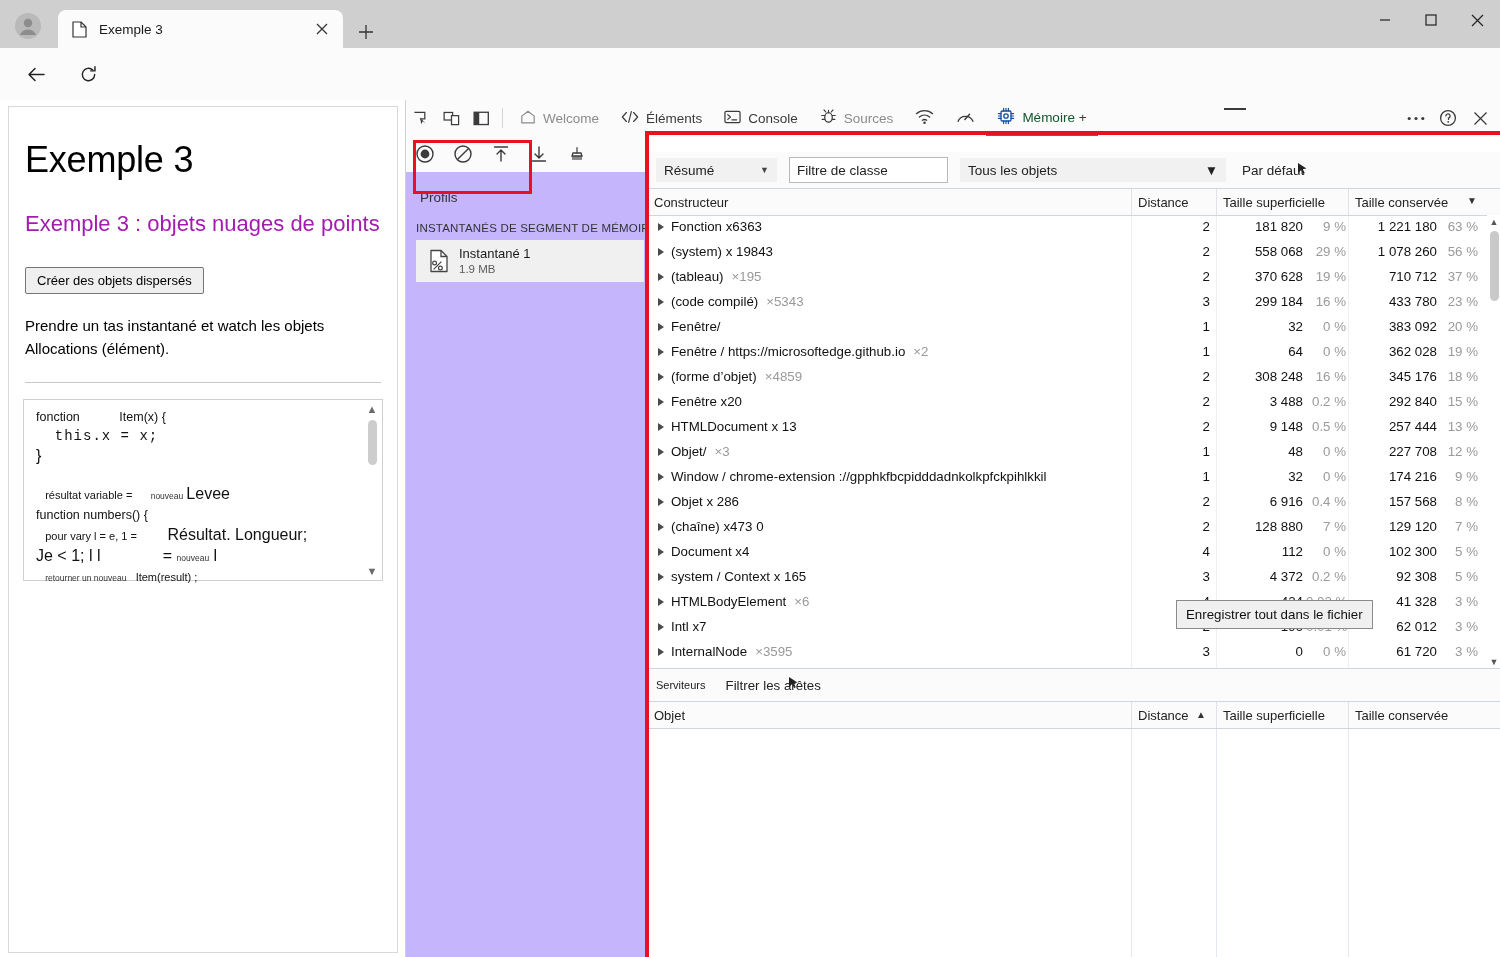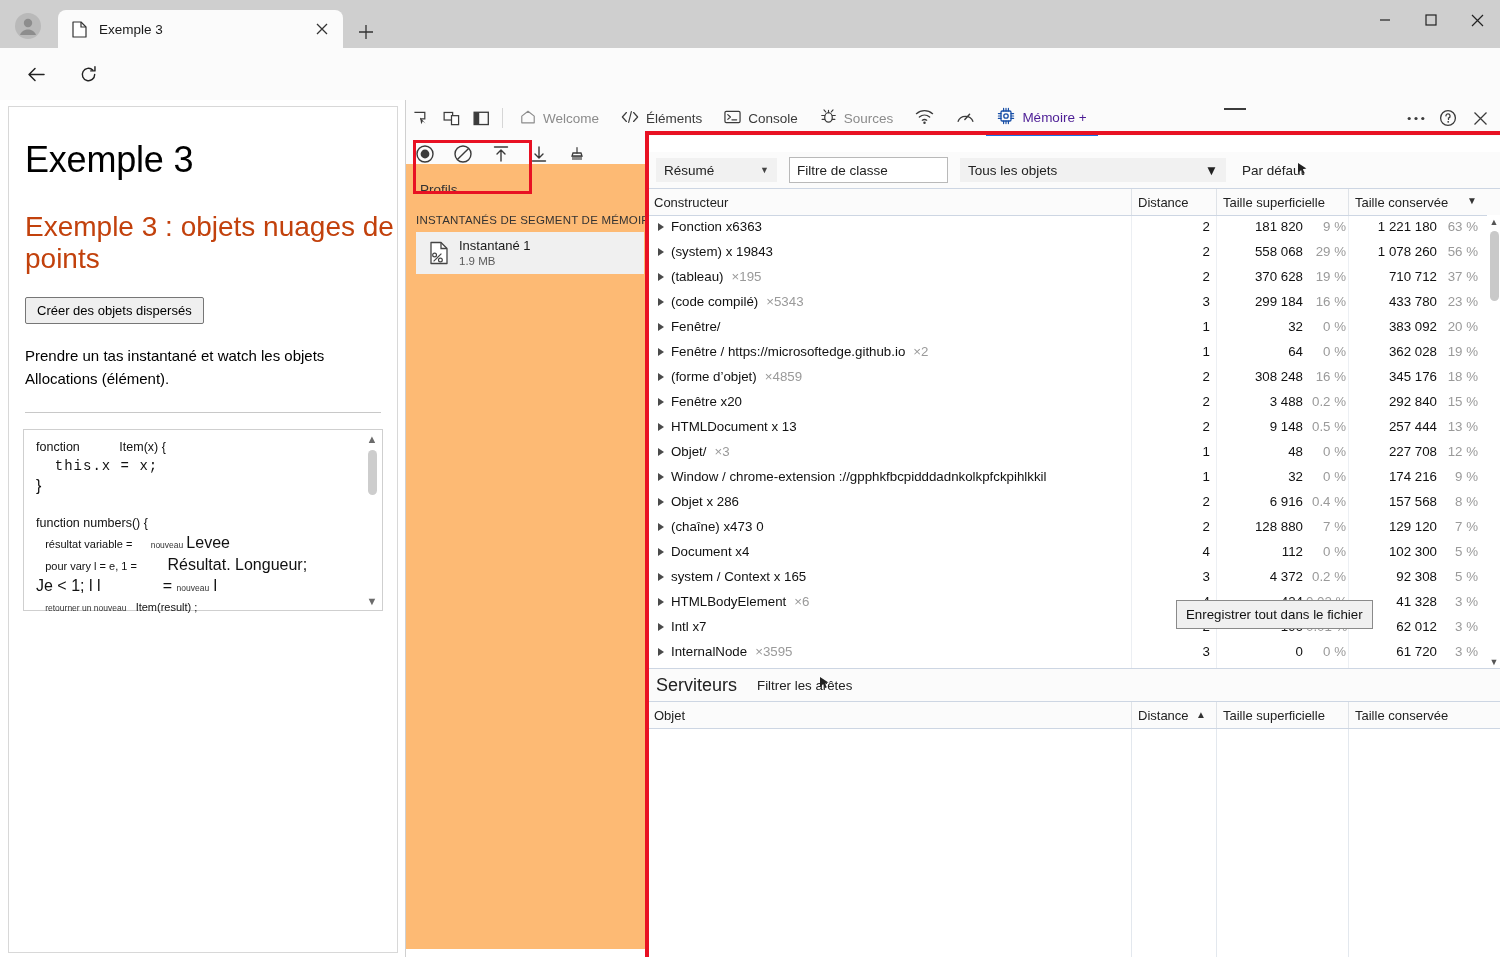--- a/index.html
+++ b/index.html
@@ -24,21 +24,21 @@
   .omnibox .url{font-size:15px;color:#8a8a8a;white-space:nowrap;overflow:hidden;letter-spacing:.1px;}
   .omnibox .url b{color:#1a1a1a;font-weight:400;}
   .ann{position:absolute;right:106px;top:60px;display:flex;align-items:center;gap:7px;}
   .ann-text{font-size:16px;color:#1a1a1a;}
   .tb-more{position:absolute;right:18px;top:58px;width:30px;height:30px;display:flex;align-items:center;justify-content:center;}
 
   
   .viewport{position:absolute;left:0;top:100px;width:405px;height:857px;background:#fff;}
   .page{position:absolute;left:8px;top:6px;width:388px;height:845px;border:1px solid #d8d8d8;background:#fff;overflow:hidden;}
   .page h1{margin:32px 0 0 16px;font-size:36px;font-weight:400;color:#000;letter-spacing:-.2px;}
-  .page h2{margin:30px 0 4px 16px;font-size:28px;font-weight:400;color:#c2410c;}
+  .page h2{margin:30px 0 12px 16px;font-size:22px;font-weight:400;color:#a21caf;}
   .page .demo-btn{margin:18px 0 0 16px;padding:5px 11px;font-size:13px;background:#efefef;border:1px solid #767676;border-radius:2px;color:#000;font-family:"Liberation Sans",sans-serif;}
   .page p{margin:20px 16px 0 16px;font-size:15px;line-height:23px;color:#000;}
   .page hr{margin:22px 16px 0 16px;border:0;border-top:1px solid #c8c8c8;}
   .codebox{position:relative;margin:16px 14px 0 14px;height:180px;border:1px solid #cfcfcf;background:#fff;}
   .code{position:absolute;left:12px;top:8px;right:26px;font-family:"Liberation Sans",sans-serif;font-size:12.5px;color:#111;line-height:19px;filter:blur(.25px);}
   .code .ln{white-space:pre;}
   .code .mono{font-family:"Liberation Mono",monospace;font-size:14px;letter-spacing:1px;}
   .code .big{font-size:16px;}
   .code .tiny{font-size:8.5px;color:#333;}
   .code .sm{font-size:11px;}
@@ -47,28 +47,28 @@
   .codescroll .thumb{width:9px;height:45px;background:#cdcdcd;border-radius:5px;margin:4px 0;}
   .codescroll .spacer{flex:1;}
 
   
   .devtools{position:absolute;left:405px;top:100px;width:1095px;height:857px;background:#fff;border-left:1px solid #d0d0d0;}
   .dt-tabbar{position:absolute;left:0;top:0;width:1095px;height:36px;background:#fbfbfb;border-bottom:1px solid #e4e4e4;display:flex;align-items:center;}
   .dt-icbtn{width:30px;height:30px;display:flex;align-items:center;justify-content:center;}
   .dt-sep{width:1px;height:20px;background:#d6d6d6;margin:0 6px;}
   .dt-tab{height:36px;display:flex;align-items:center;gap:7px;padding:0 11px;font-size:13.5px;color:#3b3b3b;white-space:nowrap;}
   .dt-tab.dim{color:#8b8b8b;}
-  .dt-tab.active{color:#4c1d95;border-bottom:2px solid #1a73e8;font-weight:400;}
+  .dt-tab.active{color:#14532d;border-bottom:2px solid #1a73e8;font-weight:400;}
   .dt-right{position:absolute;right:6px;top:0;height:36px;display:flex;align-items:center;gap:2px;}
   .dt-minimize{position:absolute;left:818px;top:8px;width:22px;height:2px;background:#3b3b3b;}
 
   .dt-toolbar2{position:absolute;left:0;top:36px;width:1095px;height:36px;background:#fbfbfb;display:flex;align-items:center;gap:0;}
   .dt-toolbar2 .tool{width:38px;height:36px;display:flex;align-items:center;justify-content:center;}
 
-  .profiles{position:absolute;left:0;top:64px;width:240px;height:785px;background:#fdba74;border-right:6px solid #15803d;}
+  .profiles{position:absolute;left:0;top:72px;width:240px;height:785px;background:#c4b5fd;border-right:6px solid #15803d;}
   .profiles-title{position:absolute;left:14px;top:18px;font-size:13.5px;color:#333;}
   .profiles-group{position:absolute;left:10px;top:50px;font-size:11.5px;color:#333;letter-spacing:.2px;white-space:nowrap;}
   .snapshot{position:absolute;left:10px;top:68px;width:228px;height:42px;background:#f0f0f0;display:flex;align-items:center;gap:9px;}
   .snap-meta{display:flex;flex-direction:column;}
   .snap-name{font-size:13px;color:#1a1a1a;line-height:16px;}
   .snap-size{font-size:11.5px;color:#5a5a5a;line-height:15px;}
   .snap-hl{position:absolute;left:413px;top:140px;width:113px;height:48px;border:3px solid #e81123;}
 
   
   .rpane{position:absolute;left:240px;top:36px;width:855px;height:821px;background:#fff;}
@@ -105,21 +105,21 @@
   .p-ret{left:794px;width:38px;}
 
   .gscroll{position:absolute;right:0;top:26px;width:14px;bottom:0;background:#fff;}
   .gscroll .up,.gscroll .dn{width:14px;height:14px;display:flex;align-items:center;justify-content:center;font-size:9px;color:#555;}
   .gscroll .thumb{position:absolute;top:16px;left:3px;width:9px;height:70px;background:#c9c9c9;border-radius:5px;}
 
   .tooltip{position:absolute;left:770px;top:500px;height:27px;background:#f0f0f0;border:1px solid #8a8a8a;display:flex;align-items:center;padding:0 9px;font-size:13.3px;color:#111;z-index:5;}
 
   .retpane{position:absolute;left:0;top:532px;width:855px;height:289px;background:#fff;border-top:1px solid #cdd6e3;}
   .retbar{height:32px;display:flex;align-items:center;background:#fbfbfb;}
-  .retbar .t{margin-left:10px;font-size:18px;color:#222;}
+  .retbar .t{margin-left:10px;font-size:11px;color:#222;}
   .retbar .f{margin-left:20px;font-size:13.3px;color:#222;position:relative;}
   .retbar .f .cursor{position:absolute;left:62px;top:-2px;}
   .rethead{position:relative;height:26px;background:#fbfbfb;border-top:1px solid #cdd6e3;border-bottom:1px solid #cdd6e3;}
   .rh{position:absolute;top:0;height:26px;display:flex;align-items:center;font-size:13px;color:#222;}
   .rh.obj{left:8px;}
   .rh.dist{left:485px;width:84px;padding-left:6px;border-left:1px solid #dfe3e8;}
   .rh.shal{left:570px;width:132px;padding-left:6px;border-left:1px solid #dfe3e8;}
   .rh.ret{left:702px;width:153px;padding-left:6px;border-left:1px solid #dfe3e8;}
   .rh .asc{position:absolute;left:64px;top:7px;font-size:10px;color:#333;}
   .retbody{position:relative;height:229px;}
@@ -222,22 +222,22 @@
       <h2>Exemple 3 : objets nuages de points</h2>
       <div><button class="demo-btn">Créer des objets dispersés</button></div>
       <p>Prendre un tas instantané et watch les objets Allocations (élément).</p>
       <hr>
       <div class="codebox">
         <div class="code">
           <div class="ln"><span>fonction</span>		<span>Item(x) {</span></div>
           <div class="ln mono">&nbsp;&nbsp;<span>this.x = x;</span></div>
           <div class="ln big"><span>}</span></div>
           <div class="ln">&nbsp;</div>
+          <div class="ln sm">&nbsp;&nbsp;&nbsp;<span>résultat variable =</span>&nbsp;&nbsp;&nbsp;&nbsp;&nbsp;&nbsp;<span class="tiny">nouveau</span> <span class="big">Levee</span></div>
           <div class="ln"><span>function numbers() {</span></div>
-          <div class="ln sm">&nbsp;&nbsp;&nbsp;<span>résultat variable =</span>&nbsp;&nbsp;&nbsp;&nbsp;&nbsp;&nbsp;<span class="tiny">nouveau</span> <span class="big">Levee</span></div>
           <div class="ln sm">&nbsp;&nbsp;&nbsp;<span>pour vary l = e, 1 =</span>&nbsp;&nbsp;&nbsp;&nbsp;&nbsp;&nbsp;&nbsp;&nbsp;&nbsp;&nbsp;<span class="big">Résultat. Longueur;</span></div>
           <div class="ln big"><span>Je &lt; 1; l l</span>&nbsp;&nbsp;&nbsp;&nbsp;&nbsp;&nbsp;&nbsp;&nbsp;&nbsp;&nbsp;&nbsp;&nbsp;&nbsp;&nbsp;<span>=</span> <span class="tiny">nouveau</span> <span>l</span></div>
           <div class="ln sm">&nbsp;&nbsp;&nbsp;<span class="tiny">retourner un nouveau</span>&nbsp;&nbsp;&nbsp;<span>Item(result) ;</span></div>
         </div>
         <div class="codescroll">
           <div class="arr">▲</div>
           <div class="thumb"></div>
           <div class="spacer"></div>
           <div class="arr">▼</div>
         </div>

